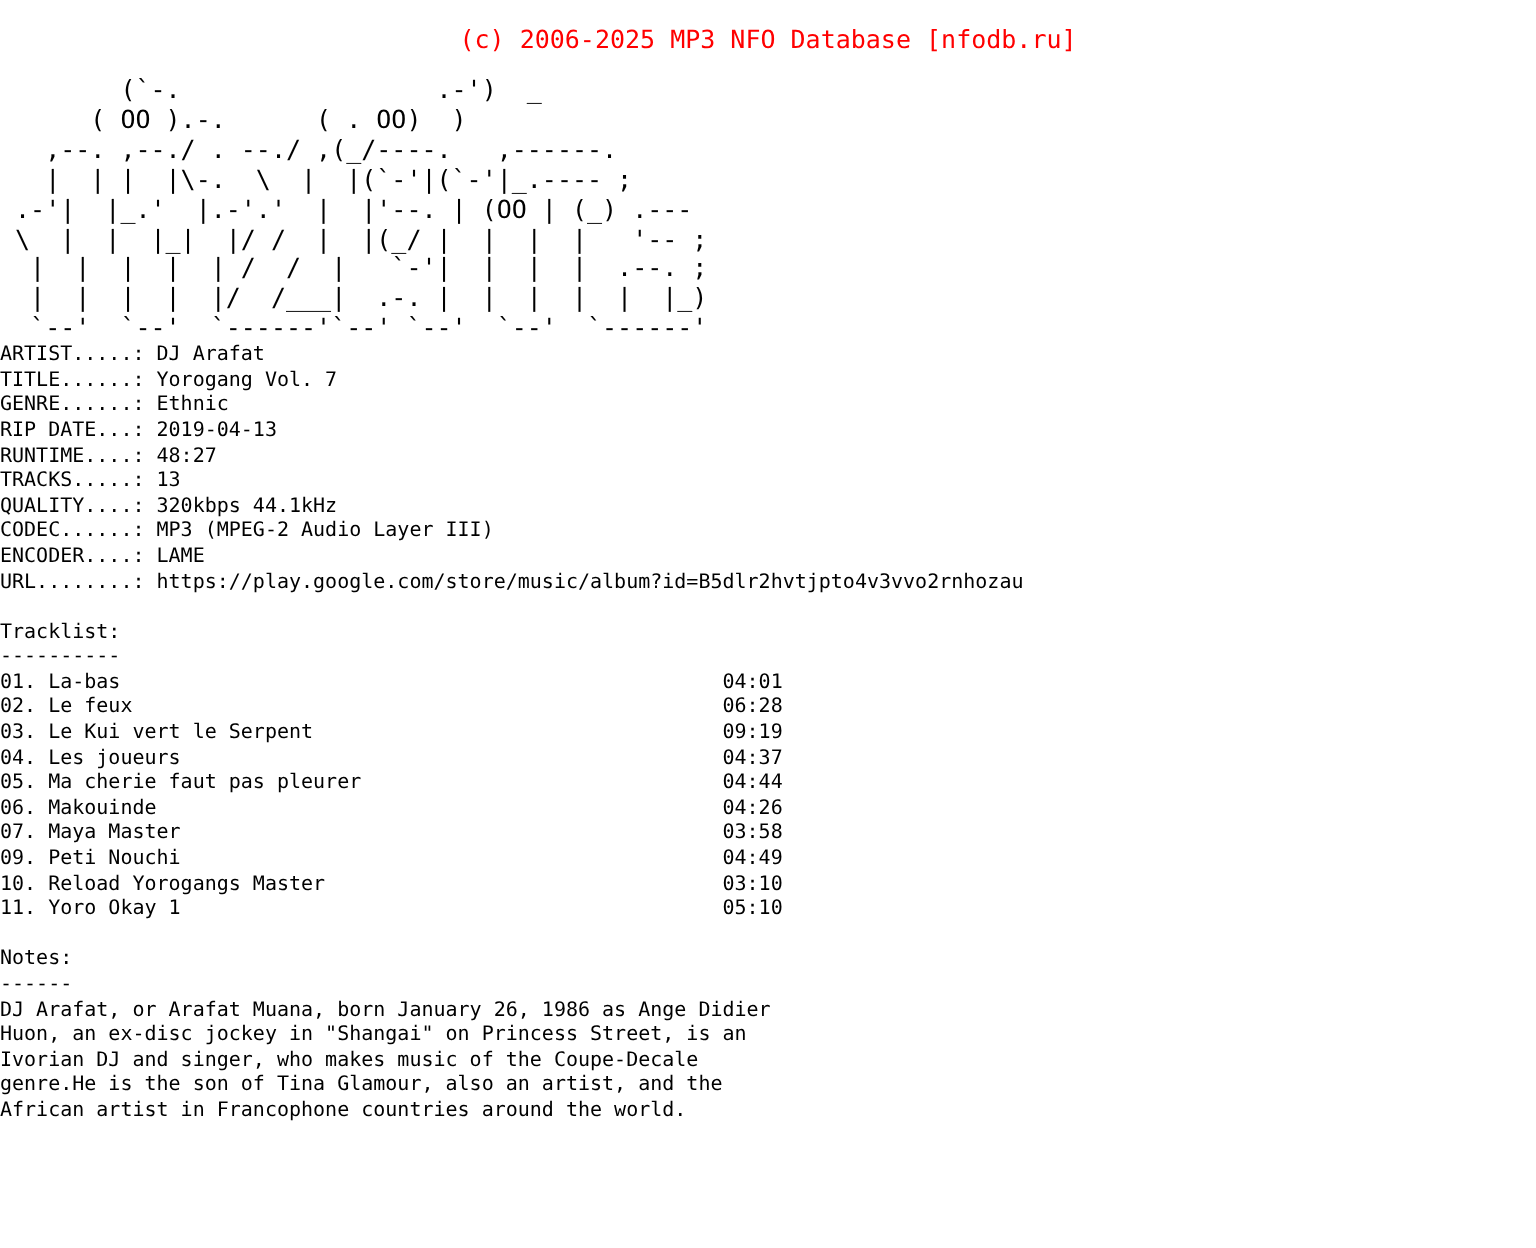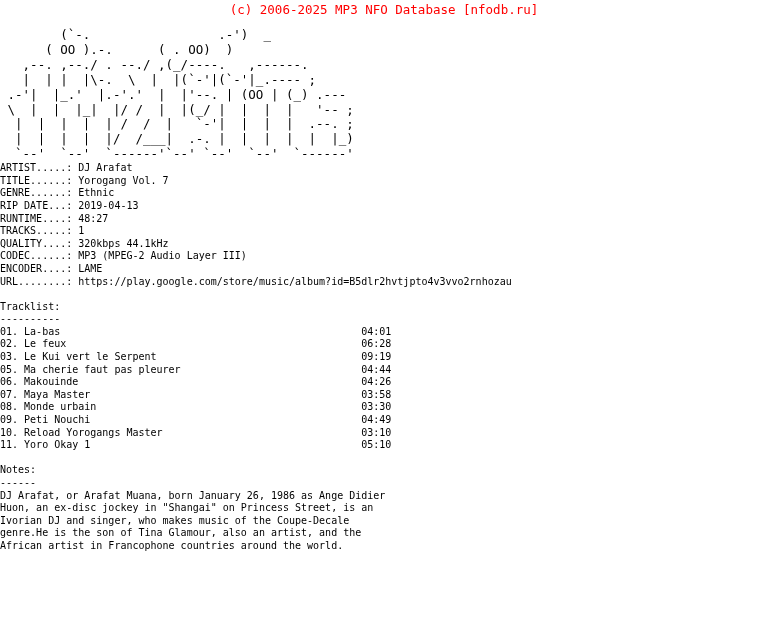--- a/index.html
+++ b/index.html
@@ -20,21 +20,21 @@
     position: relative;
     width: 768px;
     height: 624px;
   }
   .copyright {
     text-align: center;
     color: #ff0000;
     font-family: "DejaVu Sans Mono", "Liberation Mono", monospace;
     font-size: 12.5px;
     line-height: 15px;
-    padding-top: 2px;
+    padding-top: 12px;
     white-space: pre;
     letter-spacing: 0px;
   }
   .logo {
     white-space: pre;
     font-family: "DejaVu Sans Mono", "Liberation Mono", monospace;
     font-size: 12.5px;
     line-height: 14.9px;
     color: #000000;
     margin: 11px 0 0 0;
@@ -72,33 +72,33 @@
  \  |  |  |_|  |/ /  |  |(_/ |  |  |  |   '-- ;
   |  |  |  |  | /  /  |   `-'|  |  |  |  .--. ;
   |  |  |  |  |/  /___|  .-. |  |  |  |  |  |_)
   `--'  `--'  `------'`--' `--'  `--'  `------' </pre>
 
   <pre class="nfo-body"><span class="fields"><span class="field-line">ARTIST.....: DJ Arafat
 </span><span class="field-line">TITLE......: Yorogang Vol. 7
 </span><span class="field-line">GENRE......: Ethnic
 </span><span class="field-line">RIP DATE...: 2019-04-13
 </span><span class="field-line">RUNTIME....: 48:27
-</span><span class="field-line">TRACKS.....: 1
+</span><span class="field-line">TRACKS.....: 13
 </span><span class="field-line">QUALITY....: 320kbps 44.1kHz
 </span><span class="field-line">CODEC......: MP3 (MPEG-2 Audio Layer III)
 </span><span class="field-line">ENCODER....: LAME
 </span><span class="field-line">URL........: https://play.google.com/store/music/album?id=B5dlr2hvtjpto4v3vvo2rnhozau</span></span><span class="block-gap"></span><span class="tracklist-block"><span class="track-line">Tracklist:
 </span><span class="track-line">----------
 </span><span class="track-line">01. La-bas                                                  04:01
 </span><span class="track-line">02. Le feux                                                 06:28
 </span><span class="track-line">03. Le Kui vert le Serpent                                  09:19
+</span><span class="track-line">04. Les joueurs                                             04:37
 </span><span class="track-line">05. Ma cherie faut pas pleurer                              04:44
 </span><span class="track-line">06. Makouinde                                               04:26
 </span><span class="track-line">07. Maya Master                                             03:58
-</span><span class="track-line">08. Monde urbain                                            03:30
 </span><span class="track-line">09. Peti Nouchi                                             04:49
 </span><span class="track-line">10. Reload Yorogangs Master                                 03:10
 </span><span class="track-line">11. Yoro Okay 1                                             05:10</span></span><span class="block-gap"></span><span class="notes-block"><span class="note-line">Notes:
 </span><span class="note-line">------
 </span><span class="note-line">DJ Arafat, or Arafat Muana, born January 26, 1986 as Ange Didier
 </span><span class="note-line">Huon, an ex-disc jockey in "Shangai" on Princess Street, is an
 </span><span class="note-line">Ivorian DJ and singer, who makes music of the Coupe-Decale
 </span><span class="note-line">genre.He is the son of Tina Glamour, also an artist, and the
 </span><span class="note-line">African artist in Francophone countries around the world.</span></span></pre>
 

